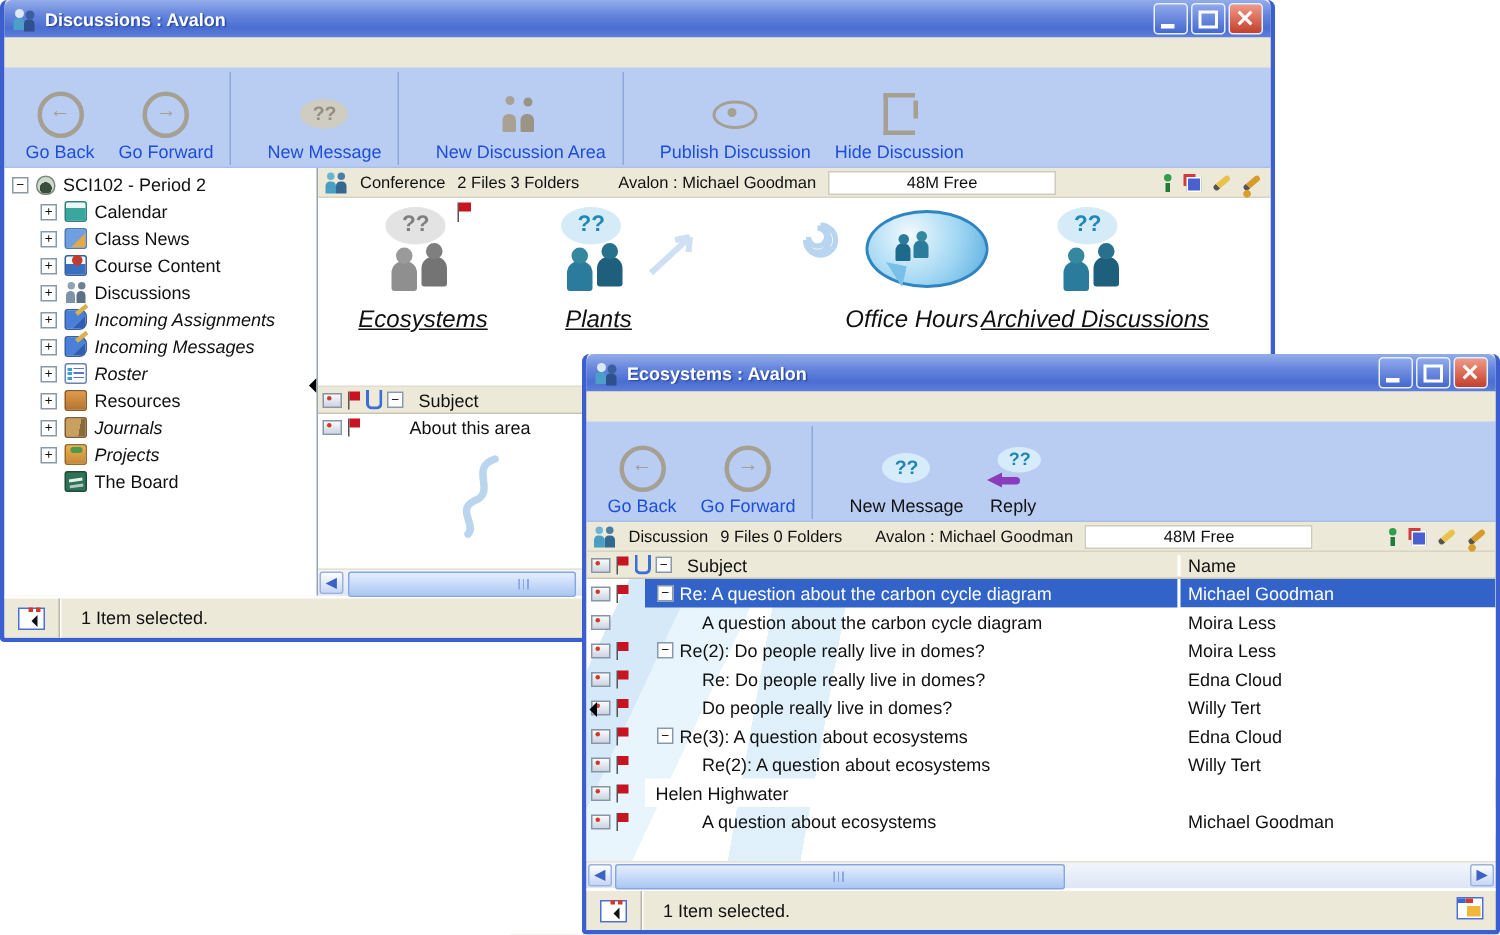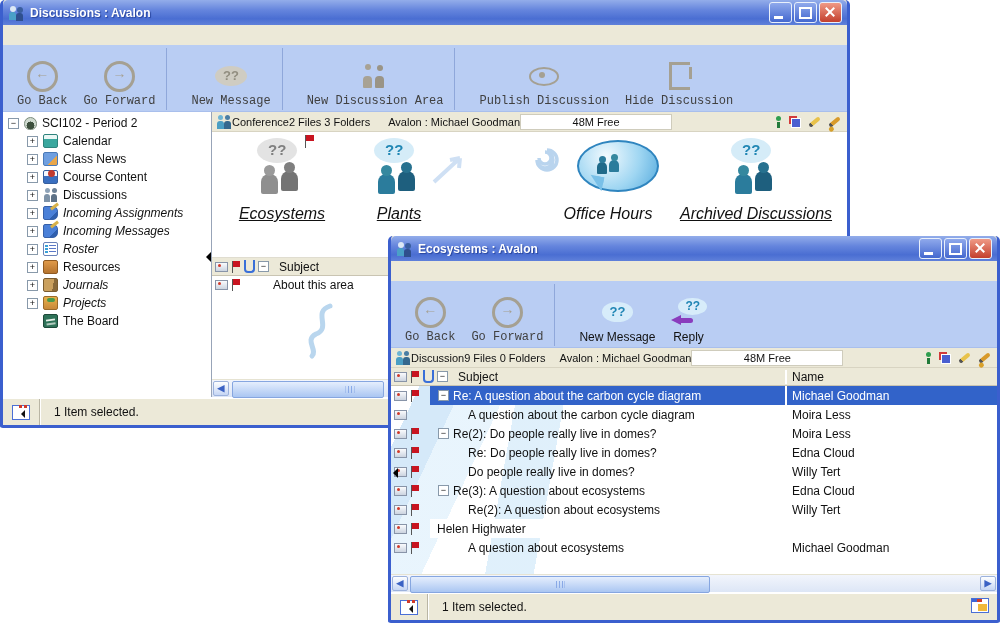--- a/index.html
+++ b/index.html
@@ -33,21 +33,21 @@
   .menubar{height:20px;flex:none;background:#ece9d8;display:flex;align-items:center;padding-left:4px;}
   .menu-item{padding:2px 9px;}
   #win-main .menu-item{color:#a3a093;}
   #win-eco .menu-item{color:#111;}
 
   
   .toolbar{flex:none;height:62px;background:#b9cdf3;display:flex;align-items:stretch;
            padding:3px 4px 1px 6px;border-bottom:1px solid #a9bfec;}
   .toolbtn{display:flex;flex-direction:column;align-items:center;justify-content:flex-end;
            padding:1px 8px 2px;white-space:nowrap;}
-  .toolbtn.disabled .tblabel{color:#404040;font-family:Liberation Mono, monospace;}
+  .toolbtn.disabled .tblabel{color:#1d4ed8;}
   .toolbtn.sep-before{border-left:1px solid #8fa7da;margin-left:3px;padding-left:24px;}
   .tbicon{height:32px;display:flex;align-items:center;justify-content:center;margin-bottom:2px;position:relative;}
   .icon-back-arrow,.icon-forward-arrow{width:25px;height:25px;border:3px solid #a5a092;border-radius:50%;
            color:#a5a092;font-weight:bold;font-size:14px;line-height:19px;text-align:center;}
   .icon-back-arrow::before{content:"←";} .icon-forward-arrow::before{content:"→";}
   .icon-cloud-question::before{content:"??";display:block;background:#d7ecfa;border-radius:50%;
            padding:2px 8px 3px;color:#1f85b4;font-weight:bold;font-size:13px;}
   .disabled .icon-cloud-question::before{background:#cfccc2;color:#928e80;}
   .icon-people-pair{width:30px;height:24px;position:relative;}
   .icon-people-pair::before{content:"";position:absolute;bottom:0;left:3px;width:9px;height:12px;
@@ -103,21 +103,21 @@
            background:repeating-linear-gradient(#3aa0d8 0 2px,transparent 2px 3px);}
   .icon-journals{background:linear-gradient(100deg,#caa05e 68%,#8a6a3a 68%);border:1px solid #7a5c30;}
   .icon-projects{background:linear-gradient(#e8b24a,#c8883a);border:1px solid #9a6a2a;}
   .icon-projects::before{content:"";position:absolute;top:1px;left:3px;width:8px;height:4px;background:#4a9a4a;border-radius:2px;}
   .icon-board{background:#2e7258;border:1px solid #1e4a3a;}
   .icon-board::before{content:"";position:absolute;left:2px;top:4px;width:9px;height:2px;background:#e9f1e9;
            box-shadow:0 4px 0 rgba(233,241,233,.7);transform:rotate(-8deg);}
 
   
   .confbar{flex:none;height:19px;background:#ece9d8;display:flex;align-items:center;font-size:11px;
-           padding:0 6px 0 4px;border-bottom:1px solid #d8d4c2;}
+           padding:0 6px 0 4px;gap:8px;border-bottom:1px solid #d8d4c2;}
   .conf-icon{width:16px;height:14px;position:relative;flex:none;}
   .conf-icon::before{content:"";position:absolute;bottom:0;left:1px;width:7px;height:8px;border-radius:3px 3px 0 0;
            background:#4a9ec4;box-shadow:7px 0 0 #35688e;}
   .conf-icon::after{content:"";position:absolute;top:0;left:2px;width:5px;height:5px;border-radius:50%;
            background:#6db4d4;box-shadow:7px 0 0 #4a7ea4;}
   .freebox{width:150px;background:#fff;border:1px solid #cfccbc;text-align:center;height:14px;line-height:14px;}
   .confic{display:flex;gap:7px;margin-left:auto;align-items:center;}
   .ic-person{width:7px;height:12px;position:relative;}
   .ic-person::before{content:"";position:absolute;top:0;left:1px;width:5px;height:5px;border-radius:50%;background:#2f9e4f;}
   .ic-person::after{content:"";position:absolute;bottom:0;left:2px;width:3px;height:6px;background:#227a3a;}
@@ -397,21 +397,21 @@
     </div>
     <div class="dlabel">Plants</div>
   </div>
           <div class="ditem" style="left: 332px; width: 128px;">
     <div class="dicon icon-office-balloon">
       <span class="cloudpuff"></span><span class="bodies"></span><span class="heads"></span><span class="tailtip"></span>
       
     </div>
     <div class="dlabel">Office Hours</div>
   </div>
-          <div class="ditem underline" style="left: 459px; width: 170px;">
+          <div class="ditem underline" style="left: 433px; width: 170px;">
     <div class="dicon icon-discussion-people">
       <span class="cloudpuff"></span><span class="bodies"></span><span class="heads"></span><span class="tailtip"></span>
       
     </div>
     <div class="dlabel">Archived Discussions</div>
   </div>
         </div>
 
       <div class="listhdr">
         <span class="hdr-iconcell">

